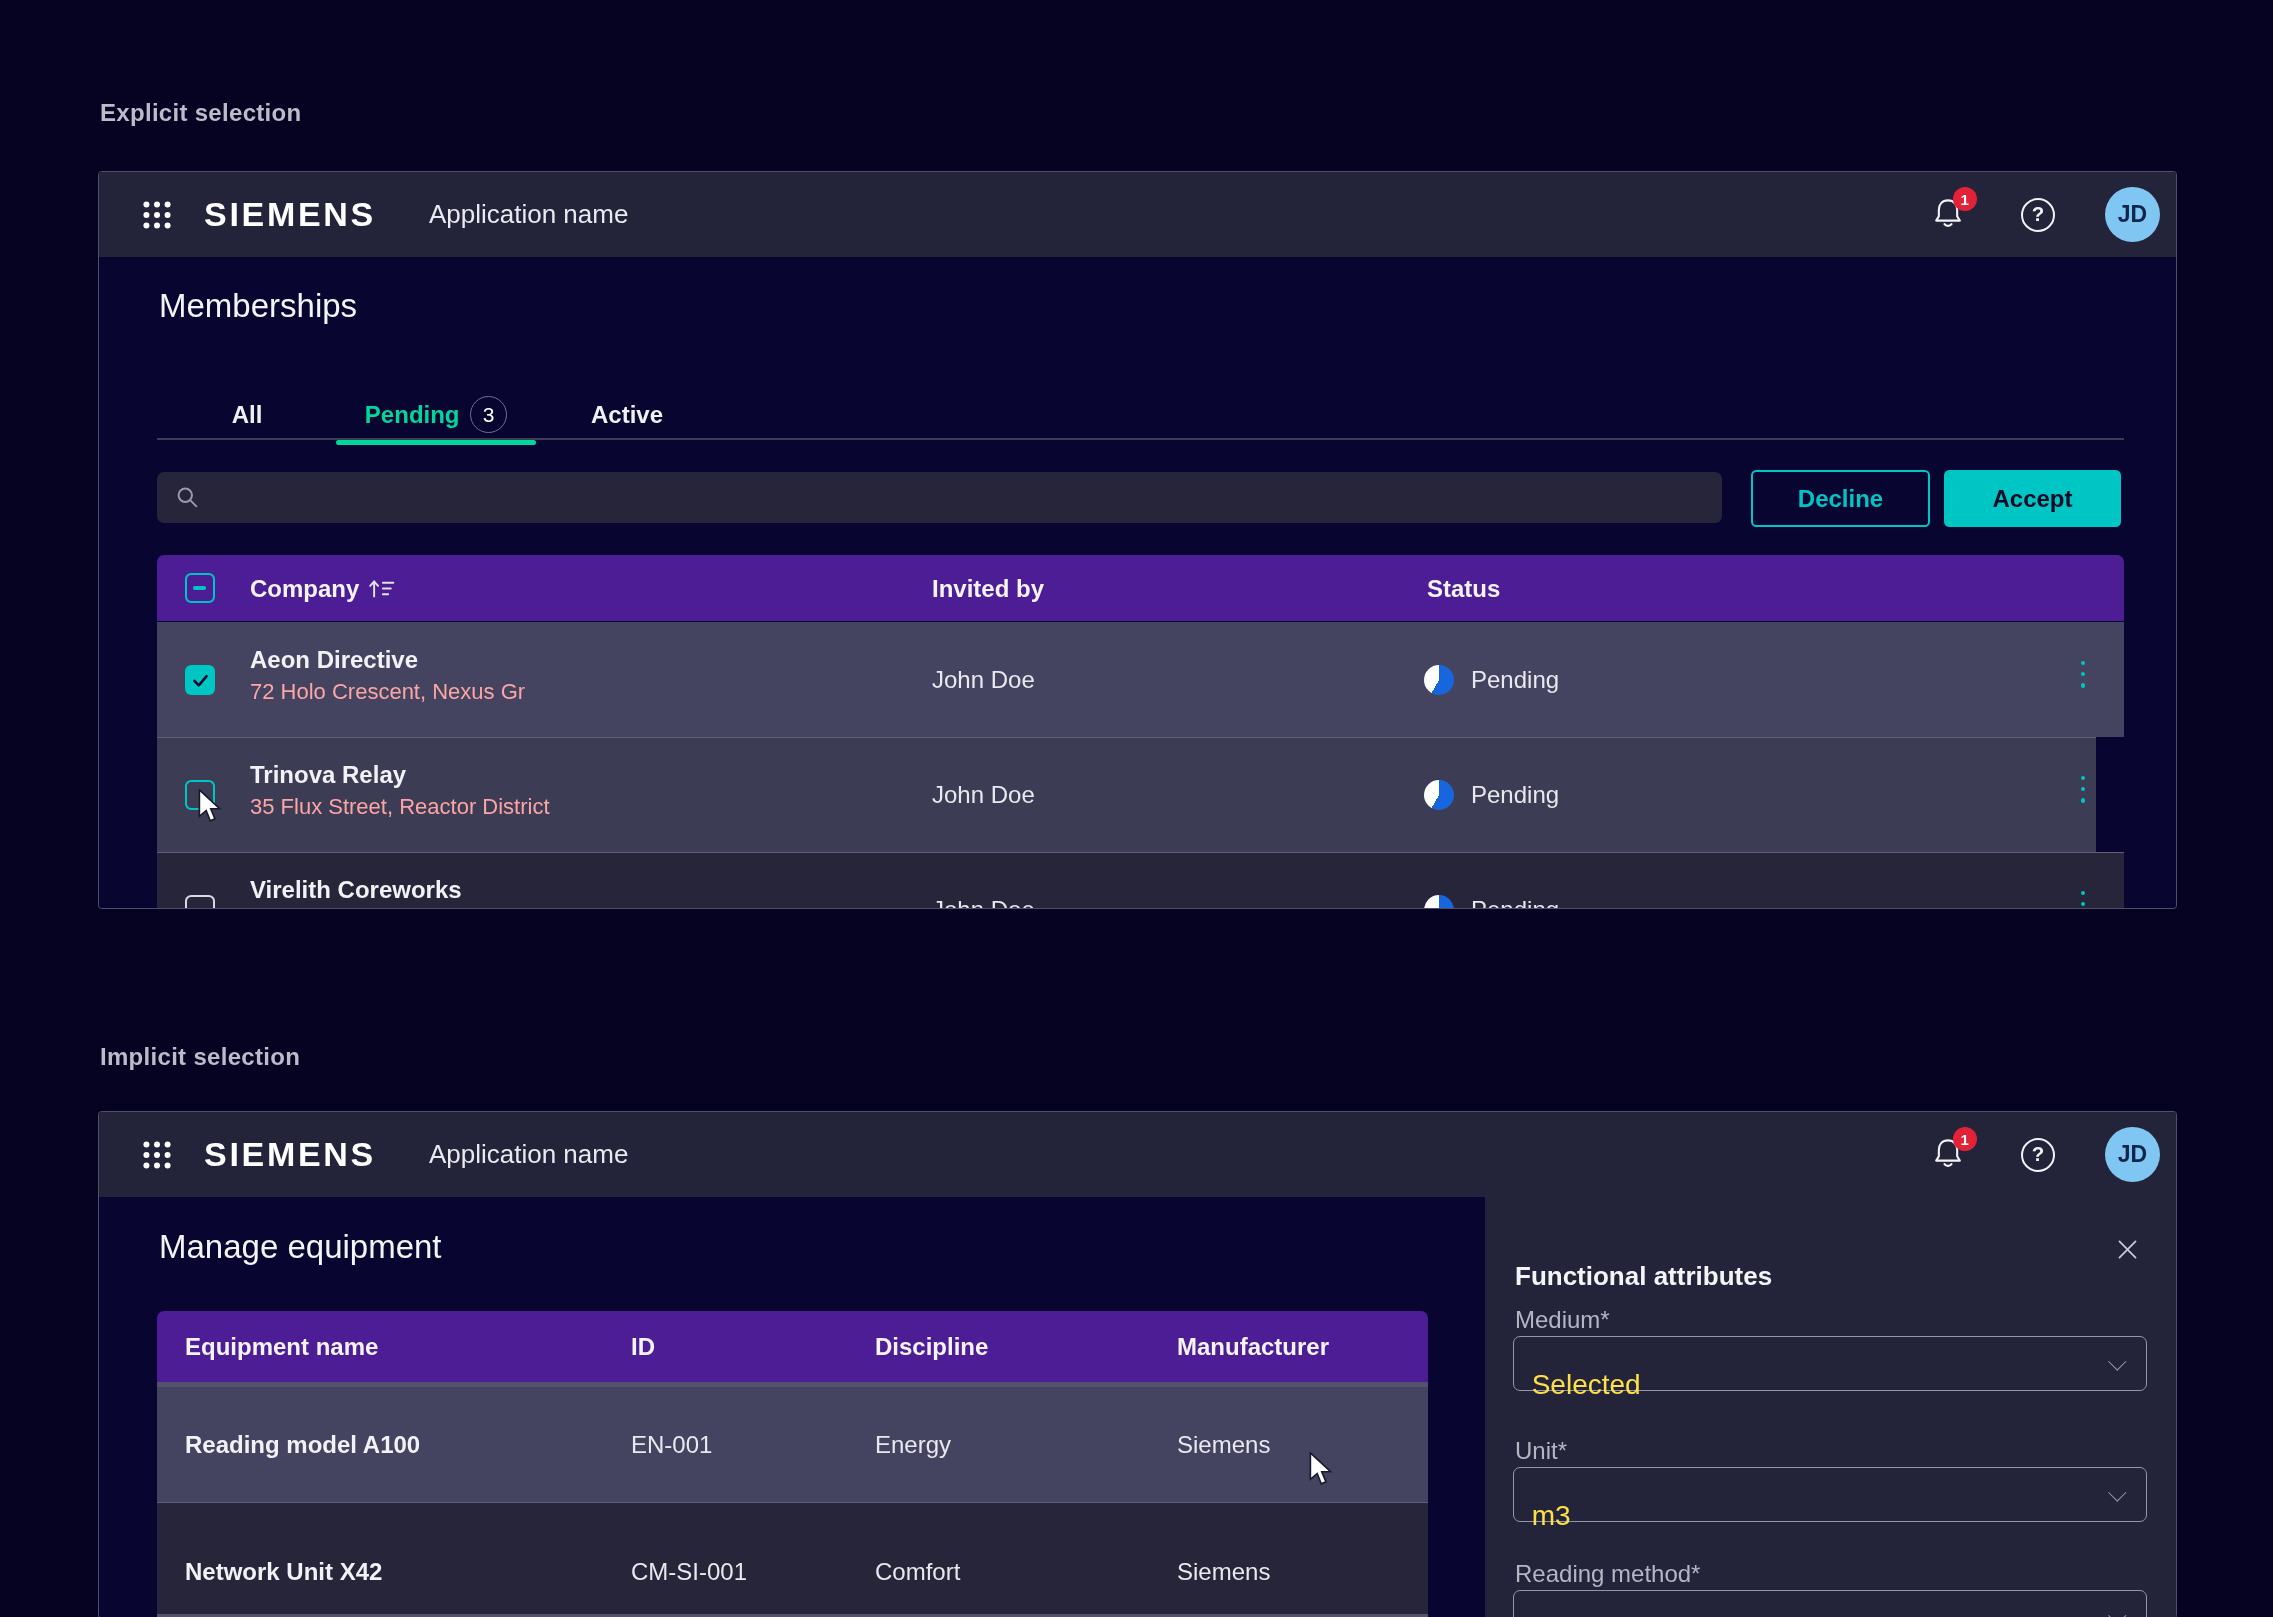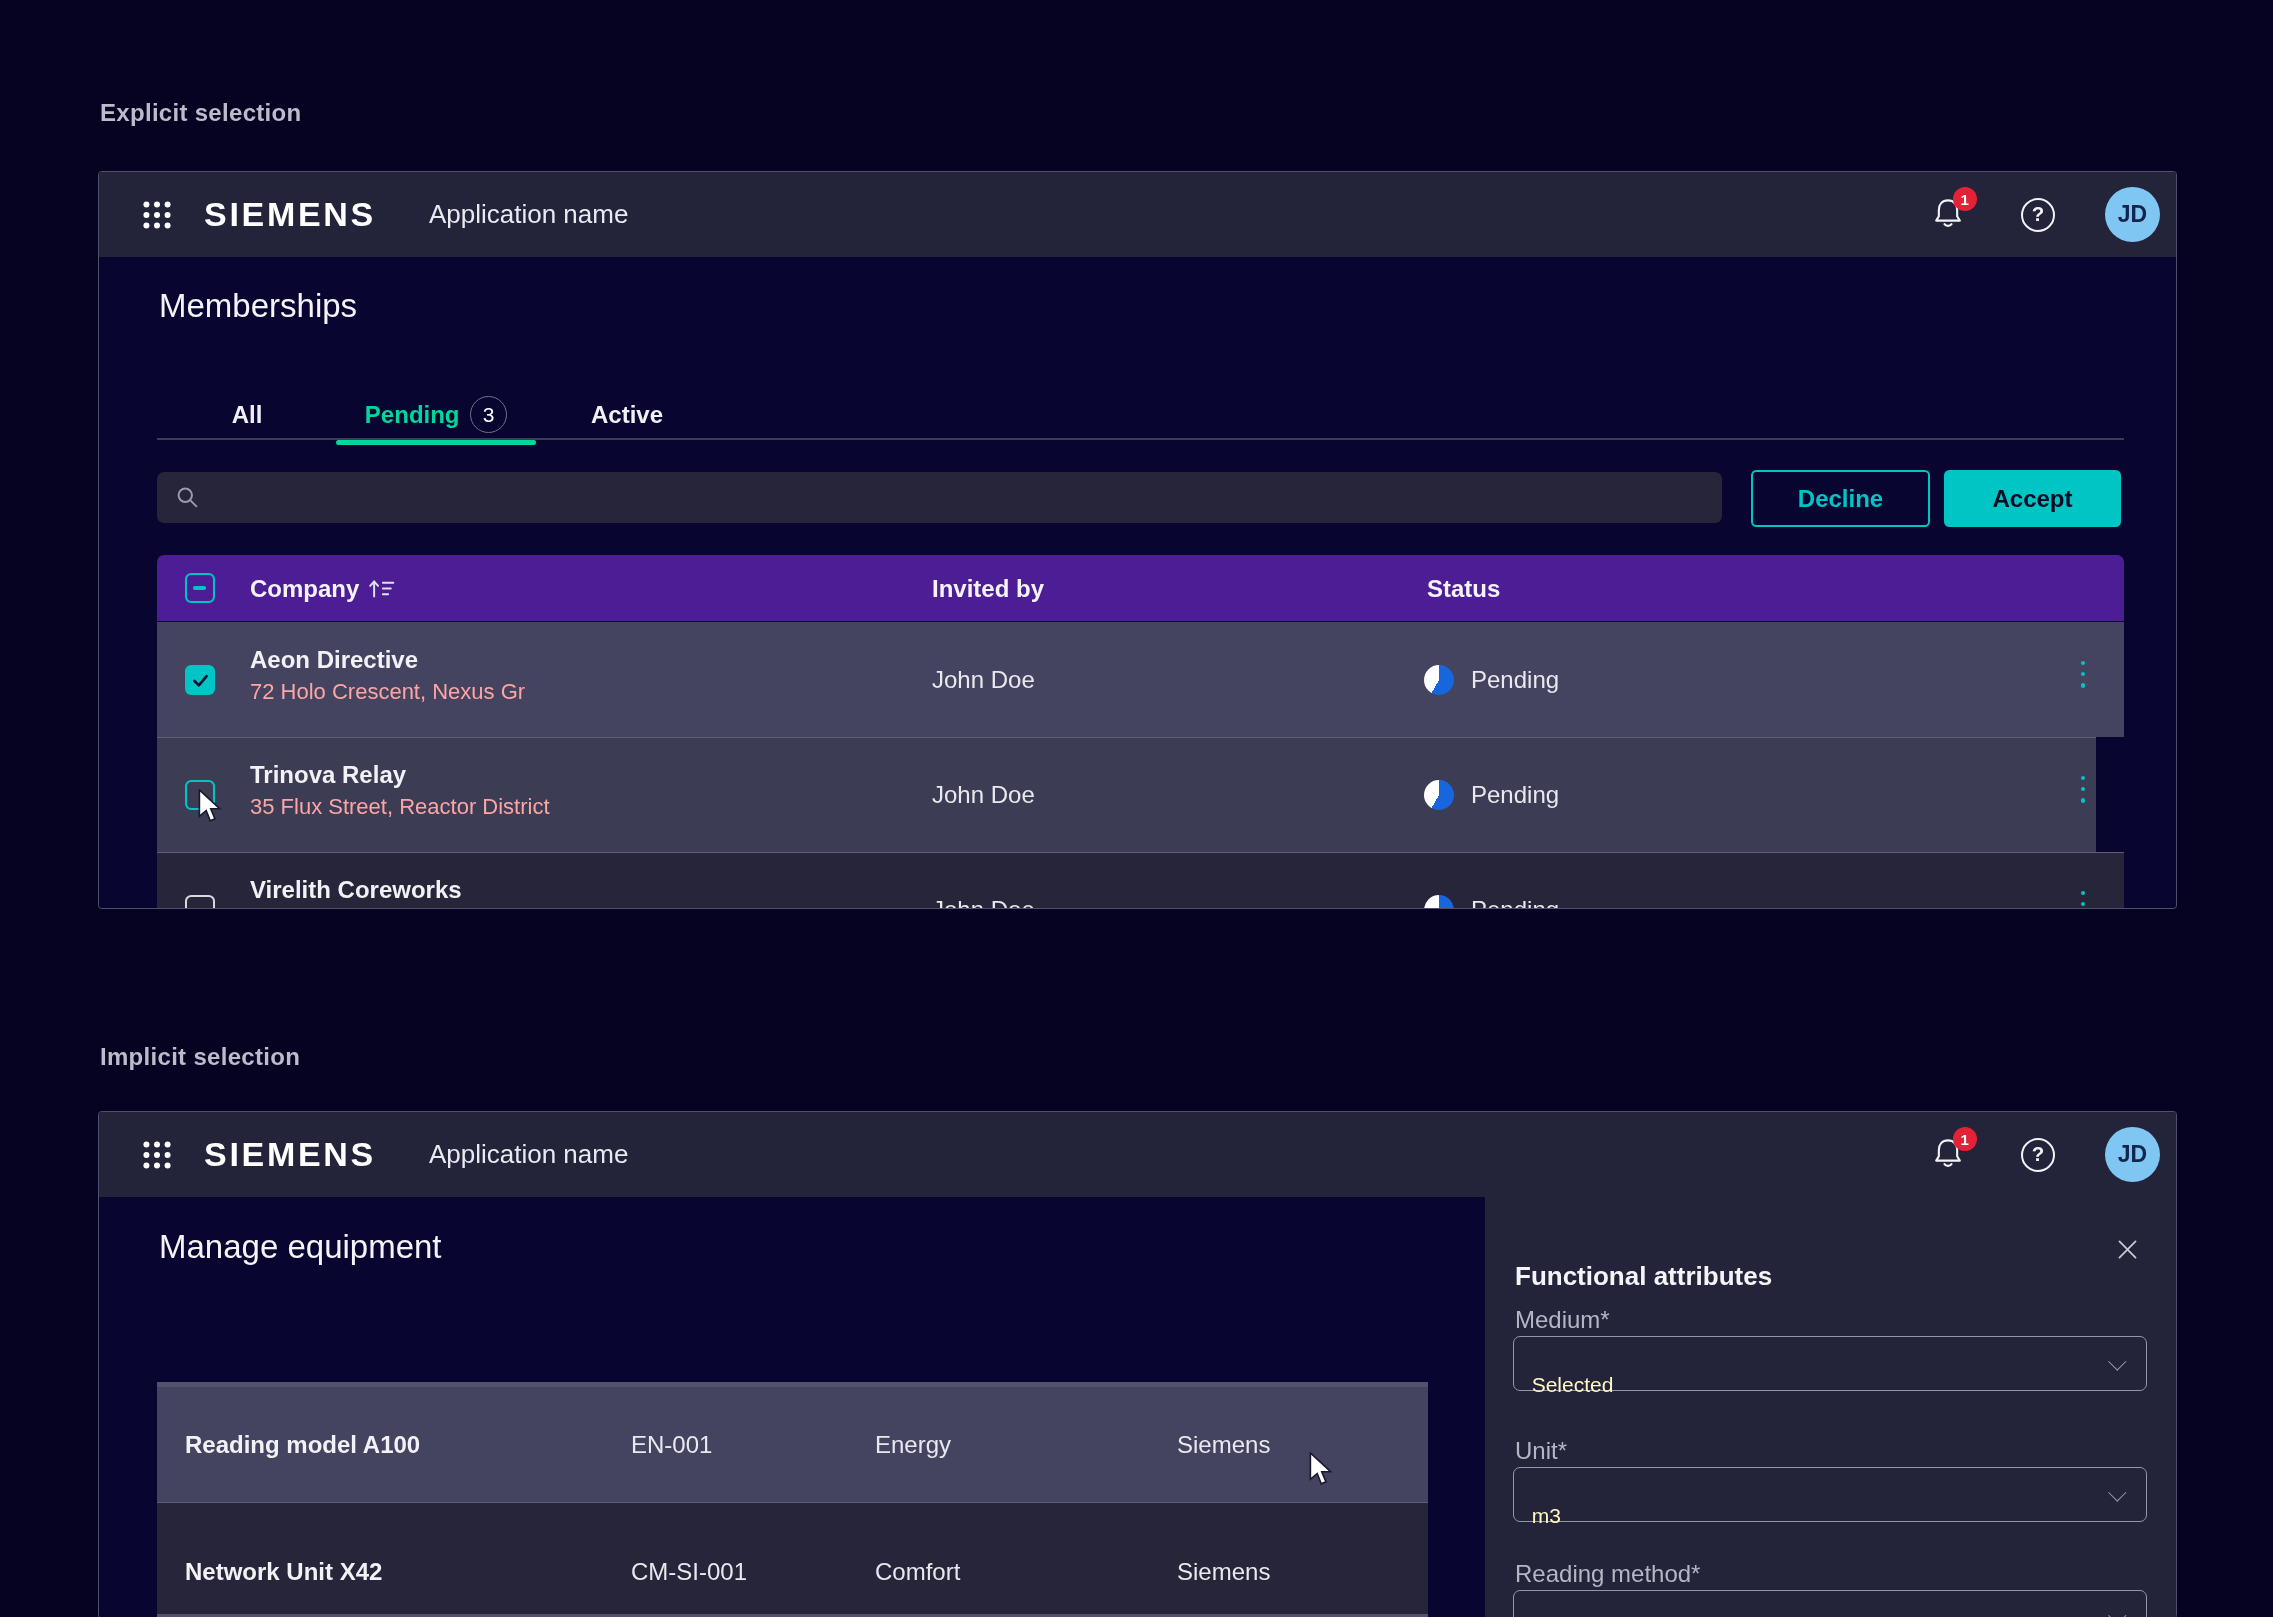--- a/index.html
+++ b/index.html
@@ -59,21 +59,21 @@
               background:conic-gradient(from 0deg,#1766DD 0deg 210deg,#FFFFFF 210deg 360deg);}
   .kebab{position:absolute;display:flex;flex-direction:column;gap:7px;cursor:pointer;padding:3.5px;}
   .kebab i{width:4.4px;height:4.4px;border-radius:50%;background:#00C5C5;}
   .strip{position:absolute;height:5.3px;background:#53526C;}
   
   .panel{position:absolute;background:#23233A;}
   .panel-title{position:absolute;left:30px;top:41px;font-size:26px;font-weight:700;color:#F4F4F8;margin-top:24px;}
   .field-label{position:absolute;left:30px;font-size:24px;color:#B5B5C4;}
   .select{position:absolute;left:28px;width:634px;height:55px;border:1.3px solid #9595AC;border-radius:7px;
           box-sizing:border-box;display:flex;align-items:center;padding:0 23px 0 17.7px;cursor:pointer;}
-  .select .val{flex:1;font-size:21px;color:#fef9c3;margin-top:43px;}
+  .select .val{flex:1;font-size:28px;color:#fde047;margin-top:43px;}
   .chev{width:11.5px;height:11.5px;border-right:1.8px solid #9A9AB0;border-bottom:1.8px solid #9A9AB0;
         transform:rotate(45deg);margin-top:-5.3px;}
   .close-x{position:absolute;left:630px;top:41px;cursor:pointer;}
   .cursor{position:absolute;pointer-events:none;z-index:50;}
   svg{display:block;}
 </style>
 </head>
 <body>
 
 <div id="root">
@@ -239,20 +239,26 @@
         <span class="badge">1</span>
       </span>
       <span class="help-btn">
           <span>?</span>
         </span>
       <span class="avatar">JD</span>
     </div>
 
     <div class="page-title" style="top:116px">Manage equipment</div>
 
+    <div class="thead" style="left:58px;top:199px;width:1271px;height:71px">
+      <span class="th" style="left:28px;top:22px">Equipment name</span>
+      <span class="th" style="left:474px;top:22px">ID</span>
+      <span class="th" style="left:718px;top:22px">Discipline</span>
+      <span class="th" style="left:1020px;top:22px">Manufacturer</span>
+    </div>
     <div class="strip" style="left:58px;top:270px;width:1271px"></div>
 
     <div class="trow row-sel" style="left:58px;top:275px;width:1271px;height:115px">
       <span class="cell cname" style="left:28px;top:44px">Reading model A100</span>
       <span class="cell" style="left:474px;top:44px">EN-001</span>
       <span class="cell" style="left:718px;top:44px">Energy</span>
       <span class="cell" style="left:1020px;top:44px">Siemens</span>
     </div>
 
     <div class="trow row-norm" style="left:58px;top:390px;width:1271px;height:124px">

